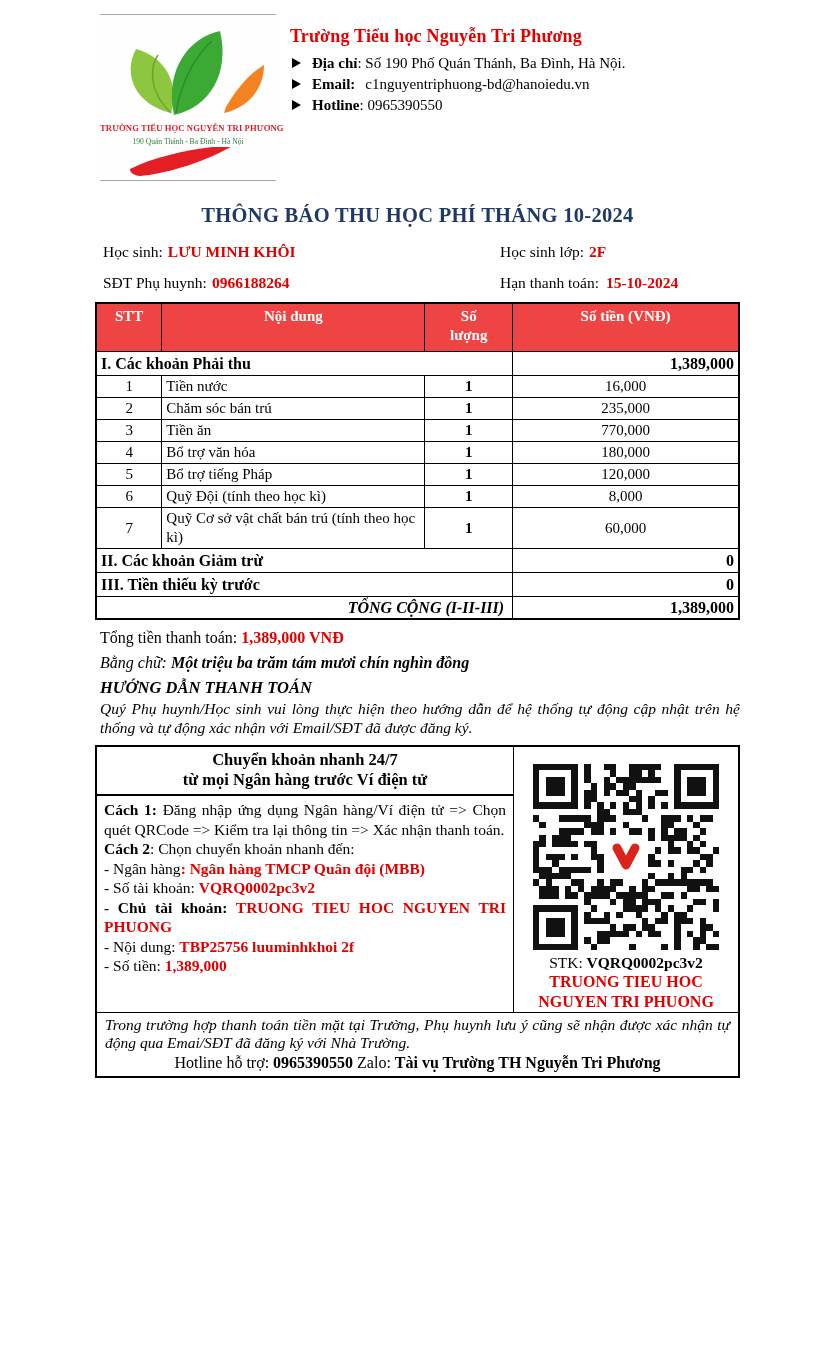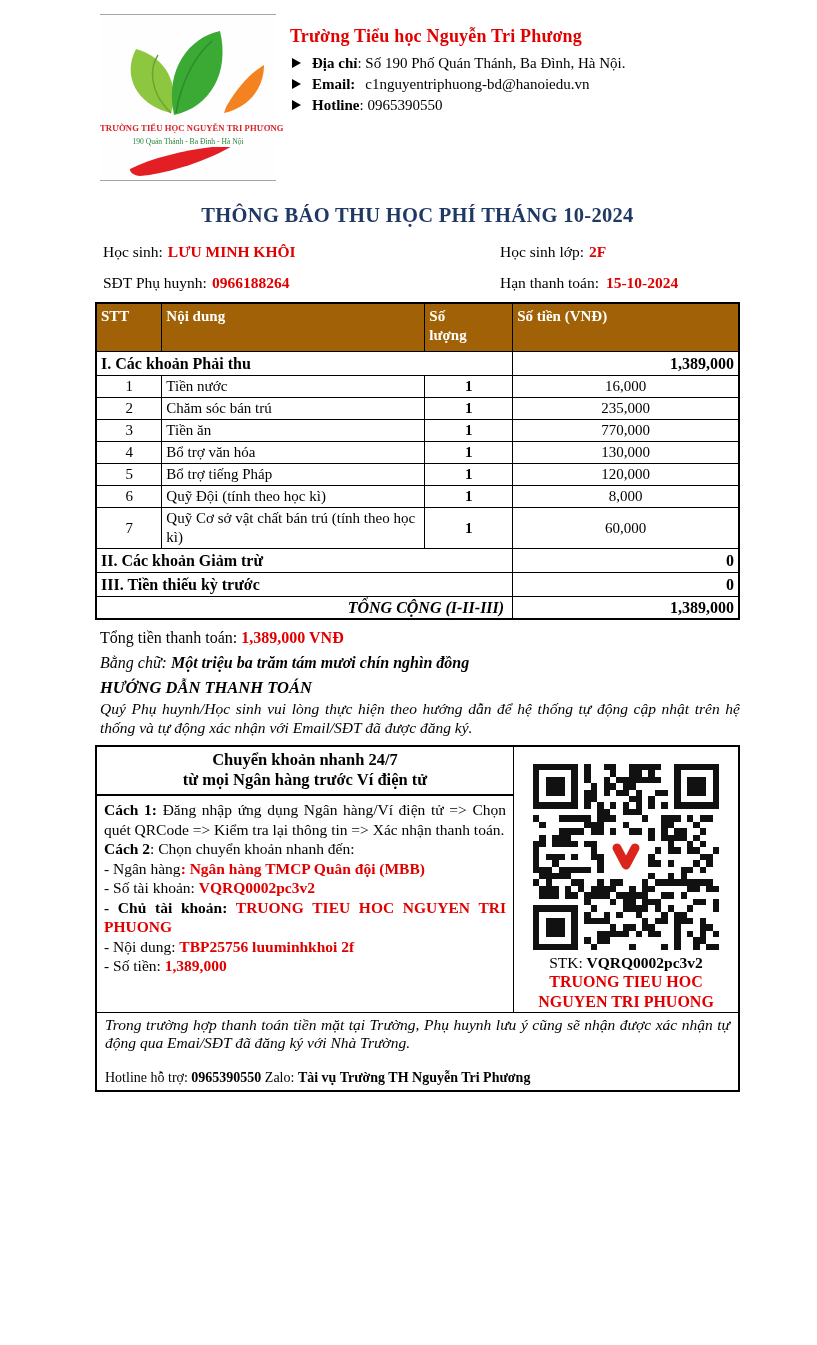--- a/index.html
+++ b/index.html
@@ -29,21 +29,21 @@
   .doc-title { text-align:center; color:#1f3864; font-weight:bold; font-size:20.5px; margin:14px 0 16px 0; letter-spacing:.3px; }
   .student-grid { display:grid; grid-template-columns:397px 1fr; row-gap:12px; margin:0 0 10px 8px; width:630px; }
   .student-cell { font-size:15.5px; display:flex; align-items:center; }
   .student-cell .val { color:#e00000; font-weight:bold; margin-left:5px; }
   .due-cell { display:block; max-width:208px; line-height:19px; }
   .due-cell .val { margin-left:3px; }
 
   
   table.fee { border-collapse:collapse; width:645px; border:2px solid #000; }
   table.fee th, table.fee td { border:1px solid #000; padding:1px 4px; font-size:15px; line-height:19px; }
-  table.fee thead th { background:#a16207; color:#fff; font-weight:bold; text-align:left;
+  table.fee thead th { background:#ef4444; color:#fff; font-weight:bold; text-align:center;
                        vertical-align:top; padding-top:3px; padding-bottom:6px; }
   th.h-qty { white-space:pre-line; }
   .col-stt  { width:66px; }
   .col-name { width:264px; }
   .col-qty  { width:88px; }
   .col-amt  { width:227px; }
   tr.section td { font-weight:bold; font-size:16px; padding:2px 4px; }
   tr.section td.amt { text-align:right; }
   td.c { text-align:center; }
   td.qty { text-align:center; font-weight:bold; }
@@ -73,21 +73,21 @@
   .pay-right { flex:1; text-align:center; padding-top:17px; }
   .qr-wrap { position:relative; width:186px; height:186px; margin:0 auto; }
   .qr-wrap svg.qr { display:block; }
   .qr-logo { position:absolute; left:73px; top:73px; width:40px; height:40px; background:#fff; }
   .stk-line { font-size:15.5px; margin-top:4px; }
   .stk-line b { font-weight:bold; }
   .owner-line { color:#e00000; font-weight:bold; font-size:16px; line-height:20px; }
 
   .note-row { border-top:1px solid #000; padding:3px 8px 4px 8px; }
   .note-text { font-style:italic; font-size:15.5px; line-height:18px; text-align:justify; }
-  .hotline-line { font-size:14px; margin-top:18px; }
+  .hotline-line { font-size:16px; margin-top:2px;text-align:center; }
   .hotline-line b { font-weight:bold; }
 </style>
 </head>
 <body>
 
 <div class="page">
   <div class="content">
 
     <div class="header-row">
       <div class="logo-box">
@@ -174,21 +174,21 @@
           <tr>
             <td class="c">3</td>
             <td>Tiền ăn</td>
             <td class="qty">1</td>
             <td class="amt-c">770,000</td>
           </tr>
           <tr>
             <td class="c">4</td>
             <td>Bổ trợ văn hóa</td>
             <td class="qty">1</td>
-            <td class="amt-c">130,000</td>
+            <td class="amt-c">180,000</td>
           </tr>
           <tr>
             <td class="c">5</td>
             <td>Bổ trợ tiếng Pháp</td>
             <td class="qty">1</td>
             <td class="amt-c">120,000</td>
           </tr>
           <tr>
             <td class="c">6</td>
             <td>Quỹ Đội (tính theo học kì)</td>

